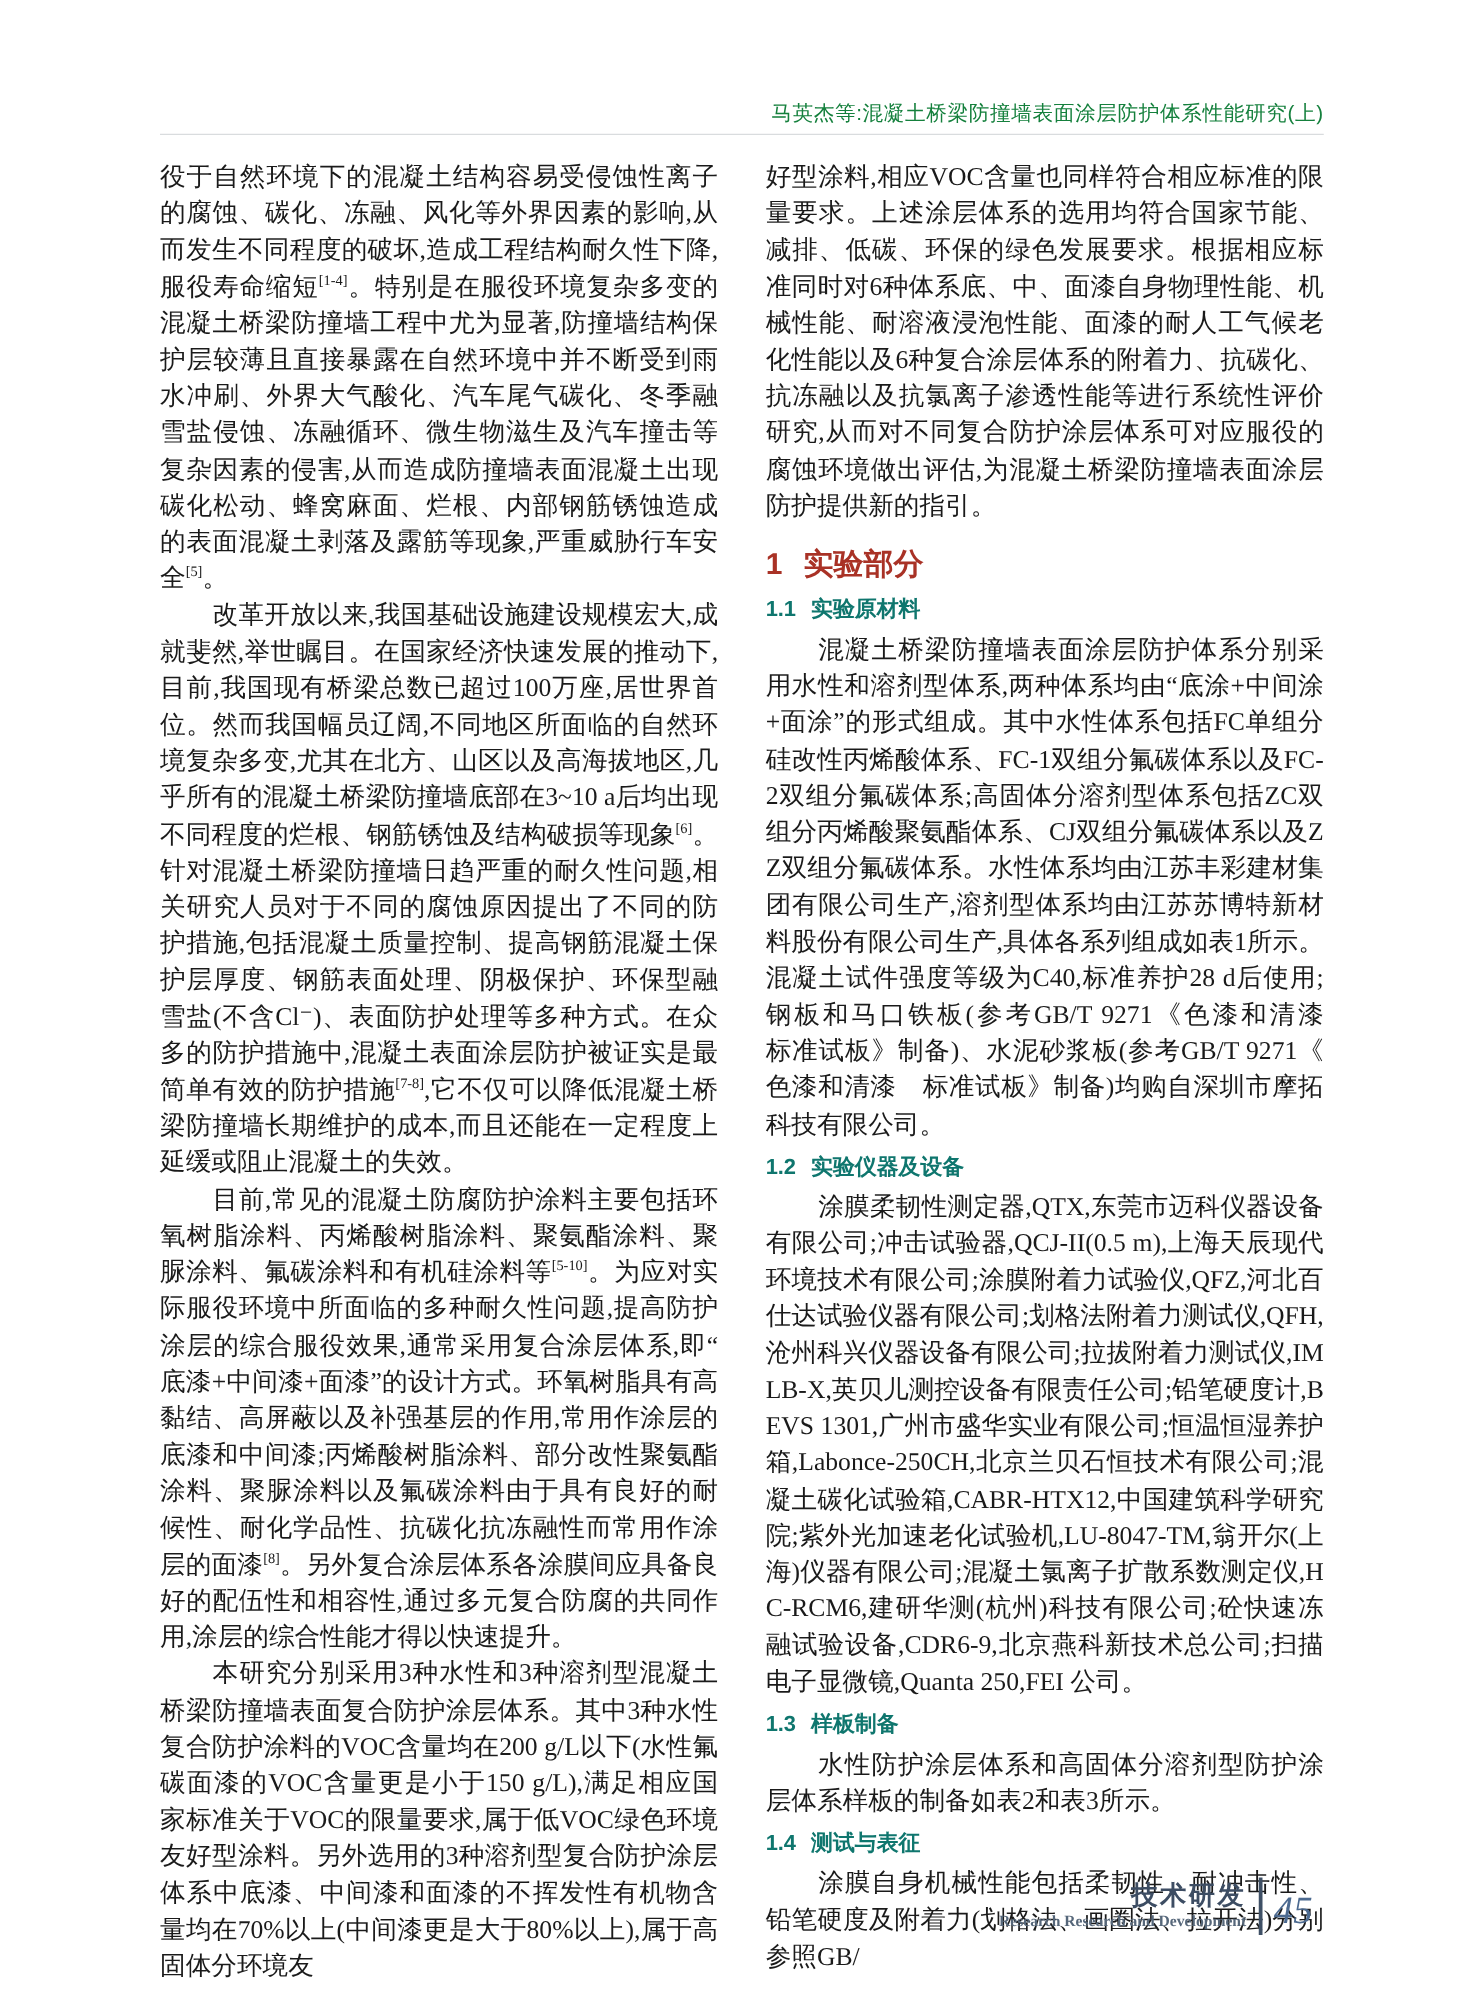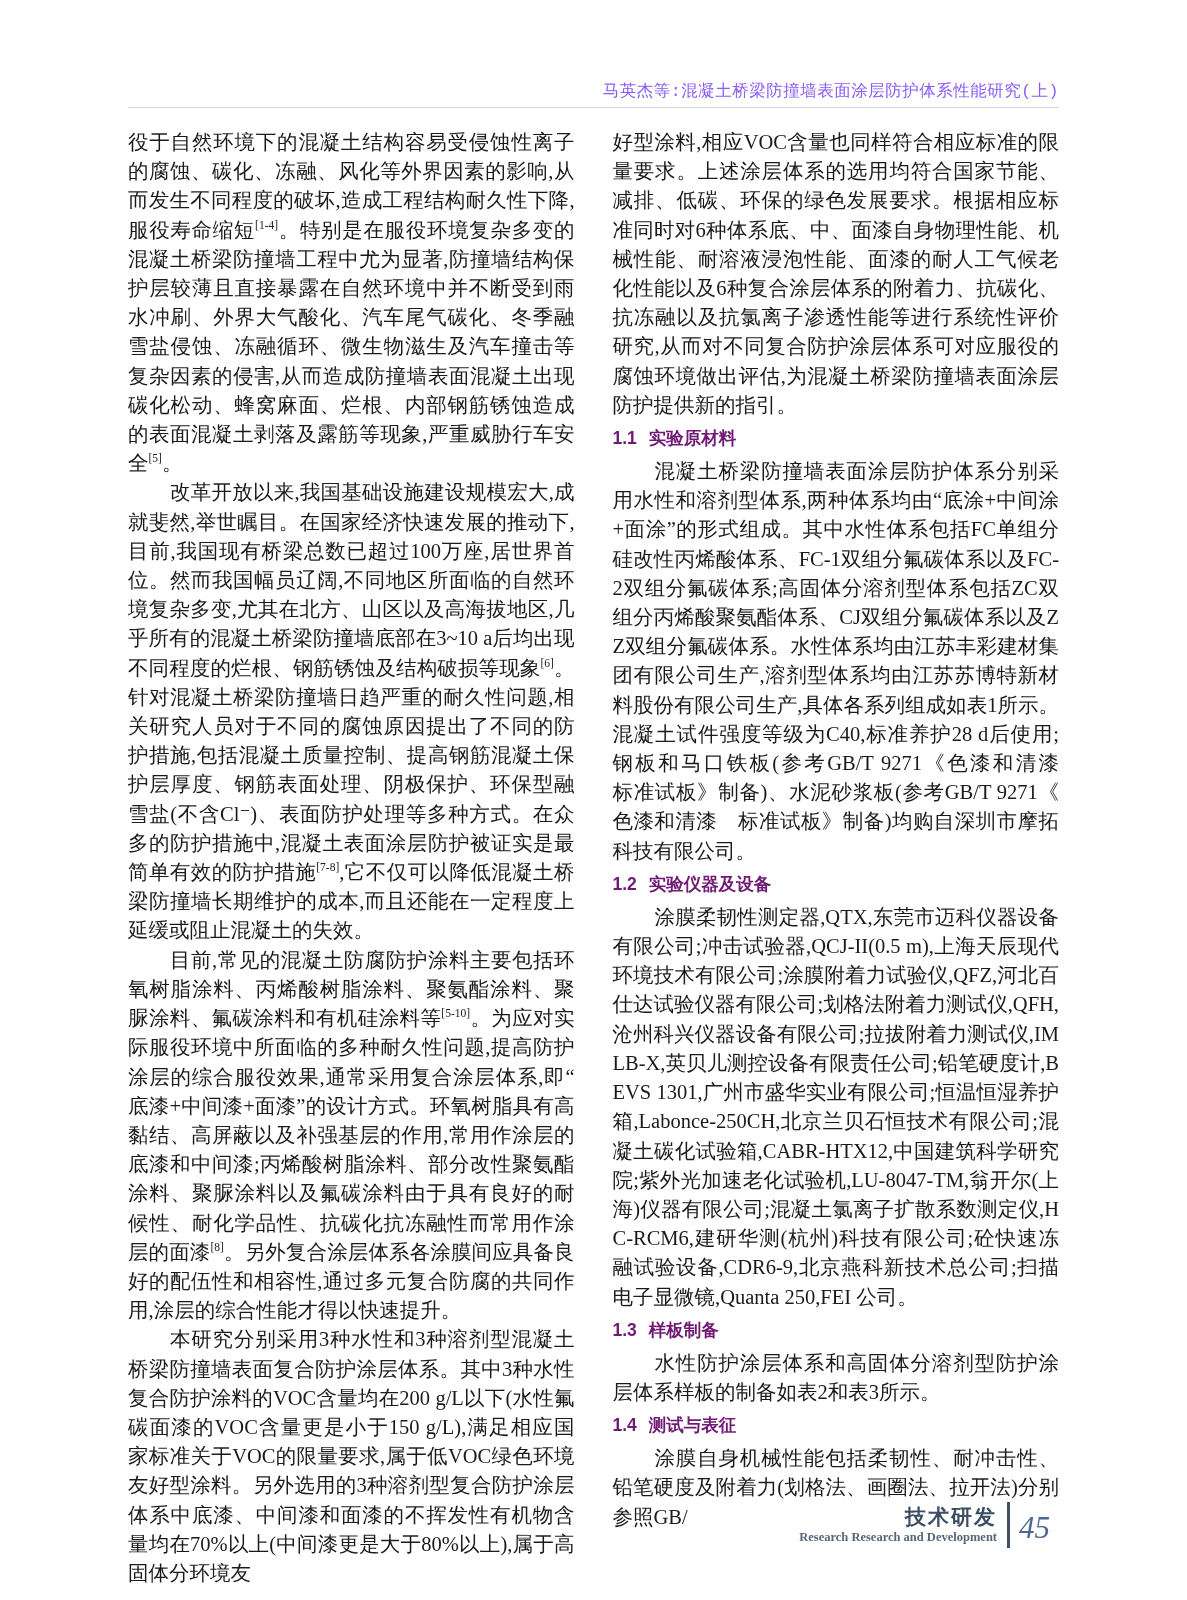--- a/index.html
+++ b/index.html
@@ -4,21 +4,21 @@
 <style>
   html,body{margin:0;padding:0;}
   body{
     width:1187px;height:1600px;position:relative;background:#ffffff;
     font-family:"Liberation Serif","DejaVu Serif",serif;
     -webkit-font-smoothing:antialiased;
   }
   .running-header{
     position:absolute;left:128px;top:80px;width:931px;
     text-align:right;font-size:16.5px;letter-spacing:.5px;
-    color:#8b5cf6;font-family:Liberation Mono, monospace;
+    color:#15803d;font-family:Liberation Sans, sans-serif;
   }
   .header-rule{
     position:absolute;left:128px;top:107px;width:931px;height:1px;
     background:#d9dcde;
   }
   .columns{
     position:absolute;left:128px;top:128px;width:931px;
     display:flex;gap:38px;
   }
   .col{width:455px;}
@@ -29,21 +29,21 @@
   p.para.indent{text-indent:2.05em;}
   p.para sup{
     font-size:11.5px;line-height:0;vertical-align:super;letter-spacing:0;
   }
   .sec-h1{
     margin:17px 0 9px 0;color:#a93226;font-weight:bold;font-size:24px;line-height:30px;
     font-family:"Liberation Sans","DejaVu Sans",sans-serif;
   }
   .sec-h1 .sec-num{margin-right:17px;}
   .sec-h2{
-    margin:7px 0 7px 0;color:#701a75;font-weight:bold;font-size:17.5px;line-height:23px;
+    margin:7px 0 7px 0;color:#0f766e;font-weight:bold;font-size:17.5px;line-height:23px;
     font-family:"Liberation Sans","DejaVu Sans",sans-serif;
   }
   .sec-h2 .sec-num{margin-right:12px;}
   .footer{
     position:absolute;top:1499px;right:137px;
     display:flex;align-items:center;margin-left:48px;
   }
   .footer-labels{text-align:right;}
   .footer-cn{
     font-family:"Liberation Sans","DejaVu Sans",sans-serif;
@@ -69,20 +69,21 @@
 
 <div class="columns">
   <div class="col">
       <p class="para">役于自然环境下的混凝土结构容易受侵蚀性离子的腐蚀、碳化、冻融、风化等外界因素的影响,从而发生不同程度的破坏,造成工程结构耐久性下降,服役寿命缩短<sup>[1-4]</sup>。特别是在服役环境复杂多变的混凝土桥梁防撞墙工程中尤为显著,防撞墙结构保护层较薄且直接暴露在自然环境中并不断受到雨水冲刷、外界大气酸化、汽车尾气碳化、冬季融雪盐侵蚀、冻融循环、微生物滋生及汽车撞击等复杂因素的侵害,从而造成防撞墙表面混凝土出现碳化松动、蜂窝麻面、烂根、内部钢筋锈蚀造成的表面混凝土剥落及露筋等现象,严重威胁行车安全<sup>[5]</sup>。</p>
       <p class="para indent">改革开放以来,我国基础设施建设规模宏大,成就斐然,举世瞩目。在国家经济快速发展的推动下,目前,我国现有桥梁总数已超过100万座,居世界首位。然而我国幅员辽阔,不同地区所面临的自然环境复杂多变,尤其在北方、山区以及高海拔地区,几乎所有的混凝土桥梁防撞墙底部在3~10 a后均出现不同程度的烂根、钢筋锈蚀及结构破损等现象<sup>[6]</sup>。针对混凝土桥梁防撞墙日趋严重的耐久性问题,相关研究人员对于不同的腐蚀原因提出了不同的防护措施,包括混凝土质量控制、提高钢筋混凝土保护层厚度、钢筋表面处理、阴极保护、环保型融雪盐(不含Cl⁻)、表面防护处理等多种方式。在众多的防护措施中,混凝土表面涂层防护被证实是最简单有效的防护措施<sup>[7-8]</sup>,它不仅可以降低混凝土桥梁防撞墙长期维护的成本,而且还能在一定程度上延缓或阻止混凝土的失效。</p>
       <p class="para indent">目前,常见的混凝土防腐防护涂料主要包括环氧树脂涂料、丙烯酸树脂涂料、聚氨酯涂料、聚脲涂料、氟碳涂料和有机硅涂料等<sup>[5-10]</sup>。为应对实际服役环境中所面临的多种耐久性问题,提高防护涂层的综合服役效果,通常采用复合涂层体系,即“底漆+中间漆+面漆”的设计方式。环氧树脂具有高黏结、高屏蔽以及补强基层的作用,常用作涂层的底漆和中间漆;丙烯酸树脂涂料、部分改性聚氨酯涂料、聚脲涂料以及氟碳涂料由于具有良好的耐候性、耐化学品性、抗碳化抗冻融性而常用作涂层的面漆<sup>[8]</sup>。另外复合涂层体系各涂膜间应具备良好的配伍性和相容性,通过多元复合防腐的共同作用,涂层的综合性能才得以快速提升。</p>
       <p class="para indent">本研究分别采用3种水性和3种溶剂型混凝土桥梁防撞墙表面复合防护涂层体系。其中3种水性复合防护涂料的VOC含量均在200 g/L以下(水性氟碳面漆的VOC含量更是小于150 g/L),满足相应国家标准关于VOC的限量要求,属于低VOC绿色环境友好型涂料。另外选用的3种溶剂型复合防护涂层体系中底漆、中间漆和面漆的不挥发性有机物含量均在70%以上(中间漆更是大于80%以上),属于高固体分环境友</p>
     </div>
   <div class="col">
       <p class="para">好型涂料,相应VOC含量也同样符合相应标准的限量要求。上述涂层体系的选用均符合国家节能、减排、低碳、环保的绿色发展要求。根据相应标准同时对6种体系底、中、面漆自身物理性能、机械性能、耐溶液浸泡性能、面漆的耐人工气候老化性能以及6种复合涂层体系的附着力、抗碳化、抗冻融以及抗氯离子渗透性能等进行系统性评价研究,从而对不同复合防护涂层体系可对应服役的腐蚀环境做出评估,为混凝土桥梁防撞墙表面涂层防护提供新的指引。</p>
+      <div class="sec-h1"><span class="sec-num">1</span><span>实验部分</span></div>
       <div class="sec-h2"><span class="sec-num">1.1</span><span>实验原材料</span></div>
       <p class="para indent">混凝土桥梁防撞墙表面涂层防护体系分别采用水性和溶剂型体系,两种体系均由“底涂+中间涂+面涂”的形式组成。其中水性体系包括FC单组分硅改性丙烯酸体系、FC-1双组分氟碳体系以及FC-2双组分氟碳体系;高固体分溶剂型体系包括ZC双组分丙烯酸聚氨酯体系、CJ双组分氟碳体系以及ZZ双组分氟碳体系。水性体系均由江苏丰彩建材集团有限公司生产,溶剂型体系均由江苏苏博特新材料股份有限公司生产,具体各系列组成如表1所示。混凝土试件强度等级为C40,标准养护28 d后使用;钢板和马口铁板(参考GB/T 9271《色漆和清漆　标准试板》制备)、水泥砂浆板(参考GB/T 9271《色漆和清漆　标准试板》制备)均购自深圳市摩拓科技有限公司。</p>
       <div class="sec-h2"><span class="sec-num">1.2</span><span>实验仪器及设备</span></div>
       <p class="para indent">涂膜柔韧性测定器,QTX,东莞市迈科仪器设备有限公司;冲击试验器,QCJ-II(0.5 m),上海天辰现代环境技术有限公司;涂膜附着力试验仪,QFZ,河北百仕达试验仪器有限公司;划格法附着力测试仪,QFH,沧州科兴仪器设备有限公司;拉拔附着力测试仪,IMLB-X,英贝儿测控设备有限责任公司;铅笔硬度计,BEVS 1301,广州市盛华实业有限公司;恒温恒湿养护箱,Labonce-250CH,北京兰贝石恒技术有限公司;混凝土碳化试验箱,CABR-HTX12,中国建筑科学研究院;紫外光加速老化试验机,LU-8047-TM,翁开尔(上海)仪器有限公司;混凝土氯离子扩散系数测定仪,HC-RCM6,建研华测(杭州)科技有限公司;砼快速冻融试验设备,CDR6-9,北京燕科新技术总公司;扫描电子显微镜,Quanta 250,FEI 公司。</p>
       <div class="sec-h2"><span class="sec-num">1.3</span><span>样板制备</span></div>
       <p class="para indent">水性防护涂层体系和高固体分溶剂型防护涂层体系样板的制备如表2和表3所示。</p>
       <div class="sec-h2"><span class="sec-num">1.4</span><span>测试与表征</span></div>
       <p class="para indent">涂膜自身机械性能包括柔韧性、耐冲击性、铅笔硬度及附着力(划格法、画圈法、拉开法)分别参照GB/</p>
     </div>
 </div>

